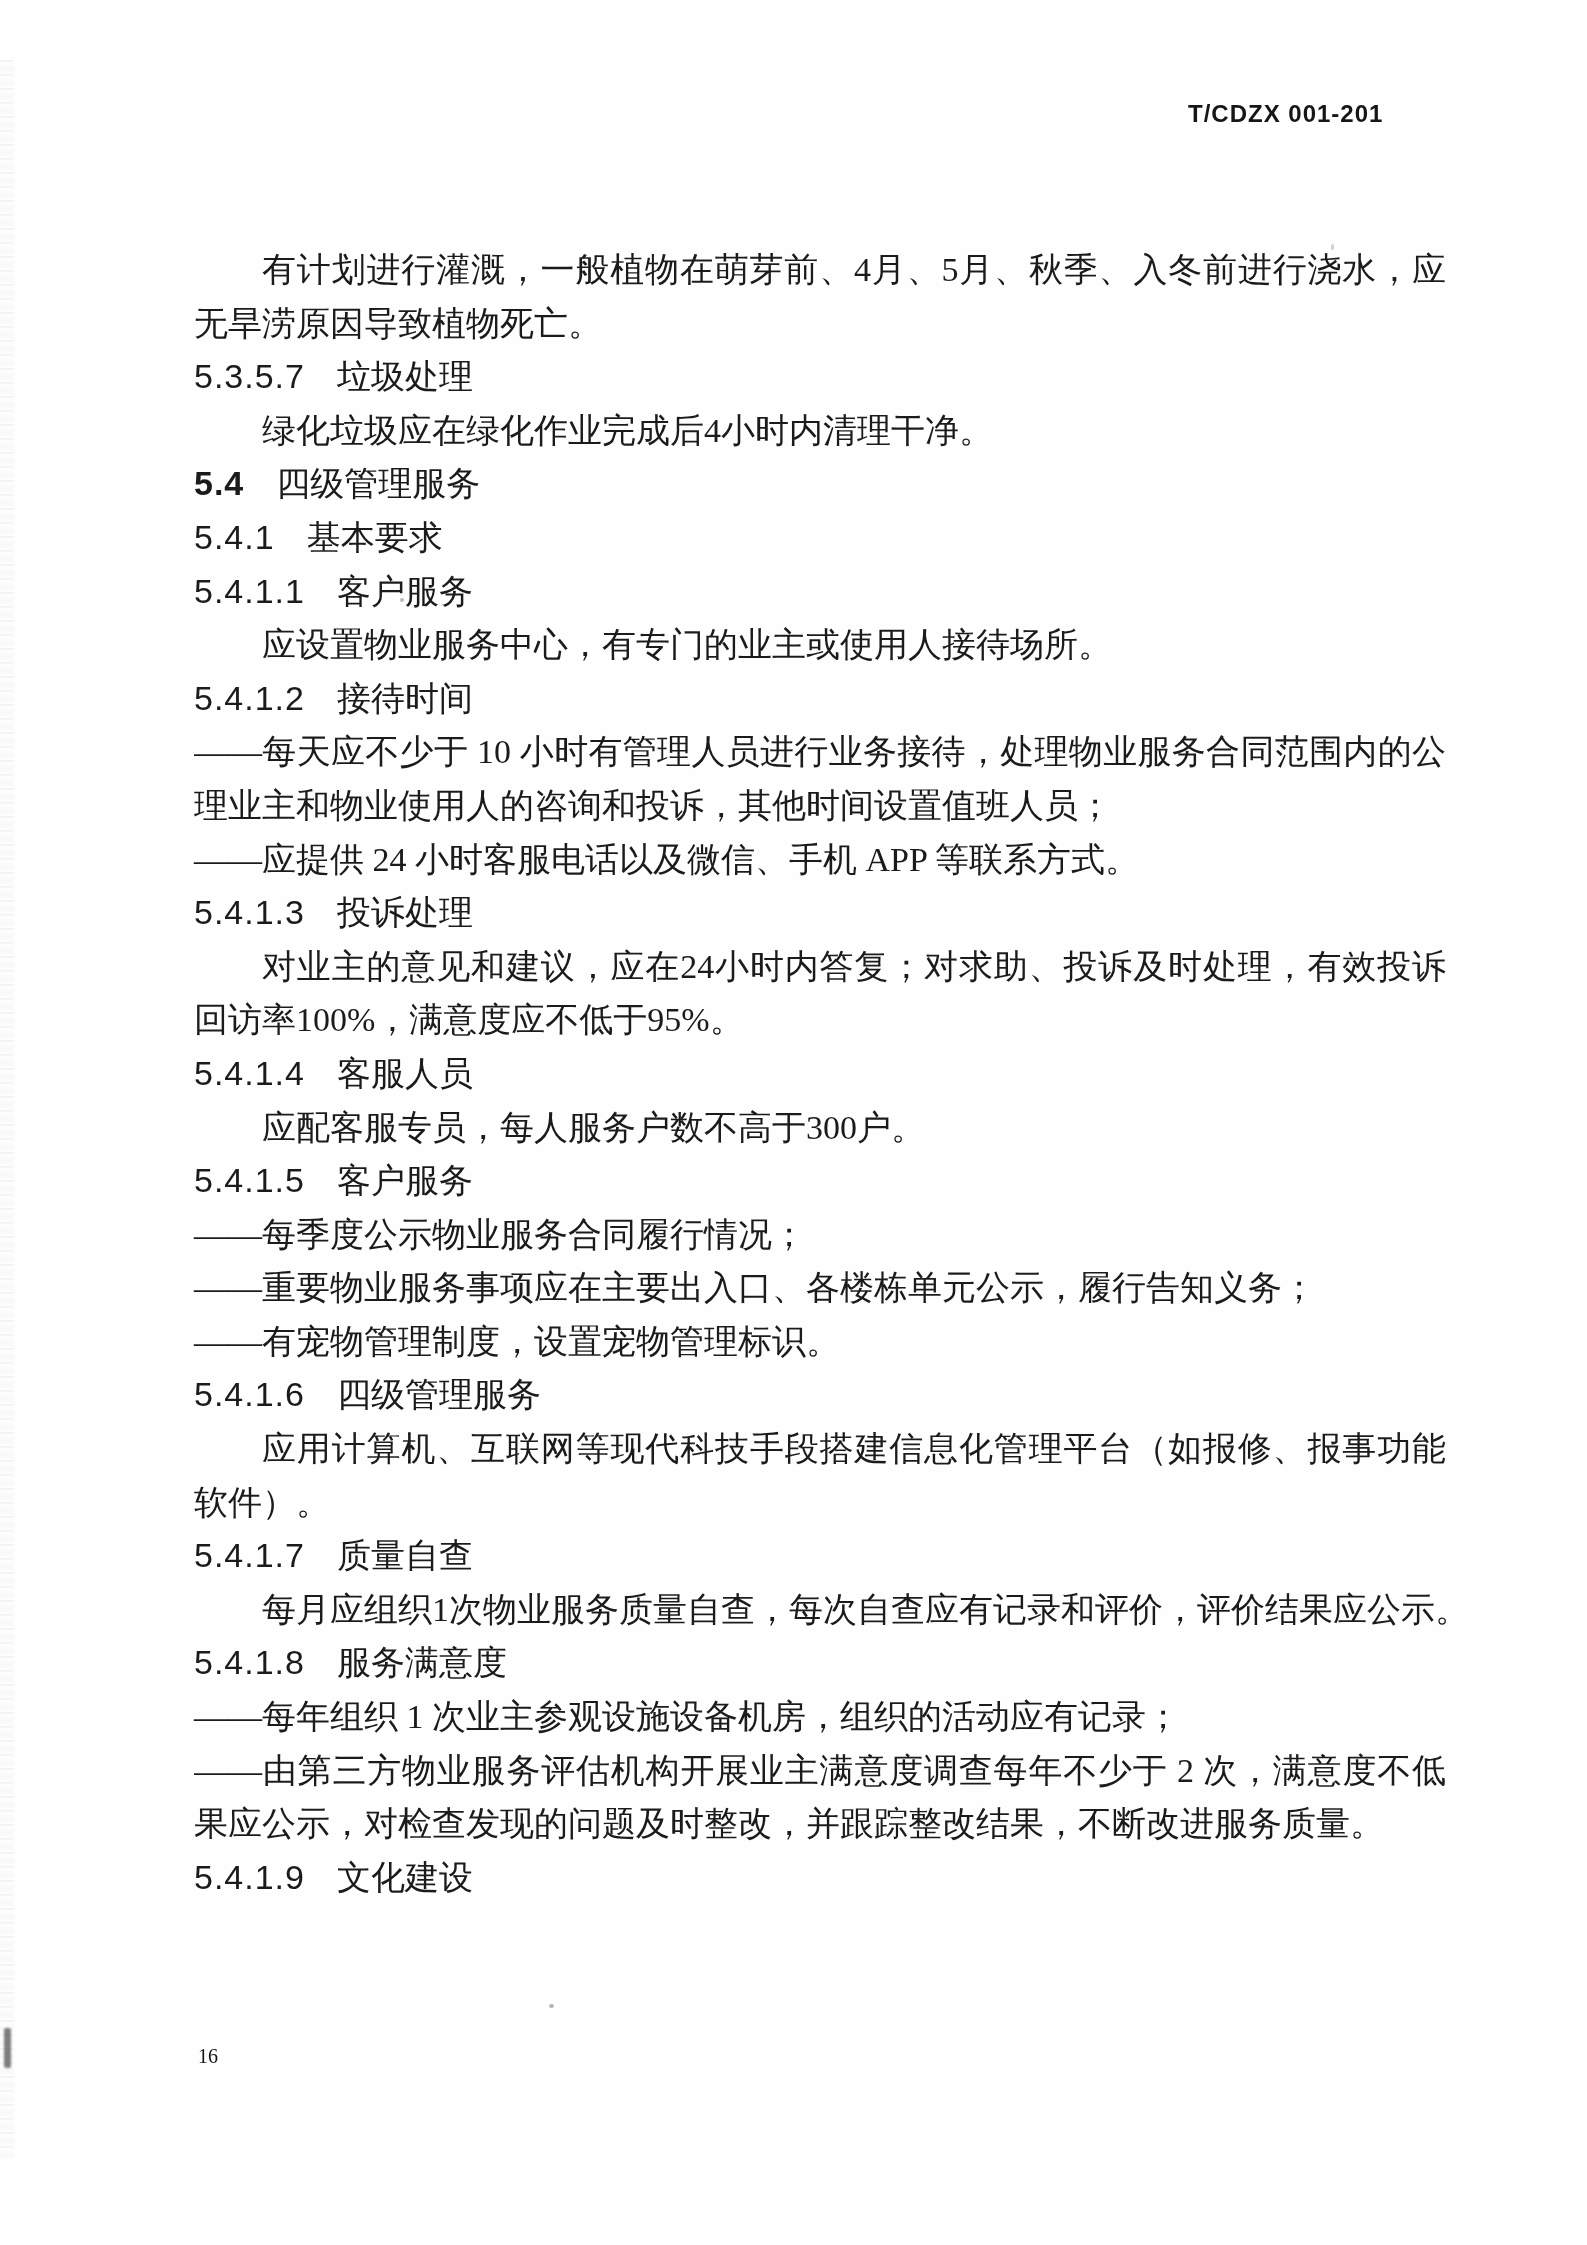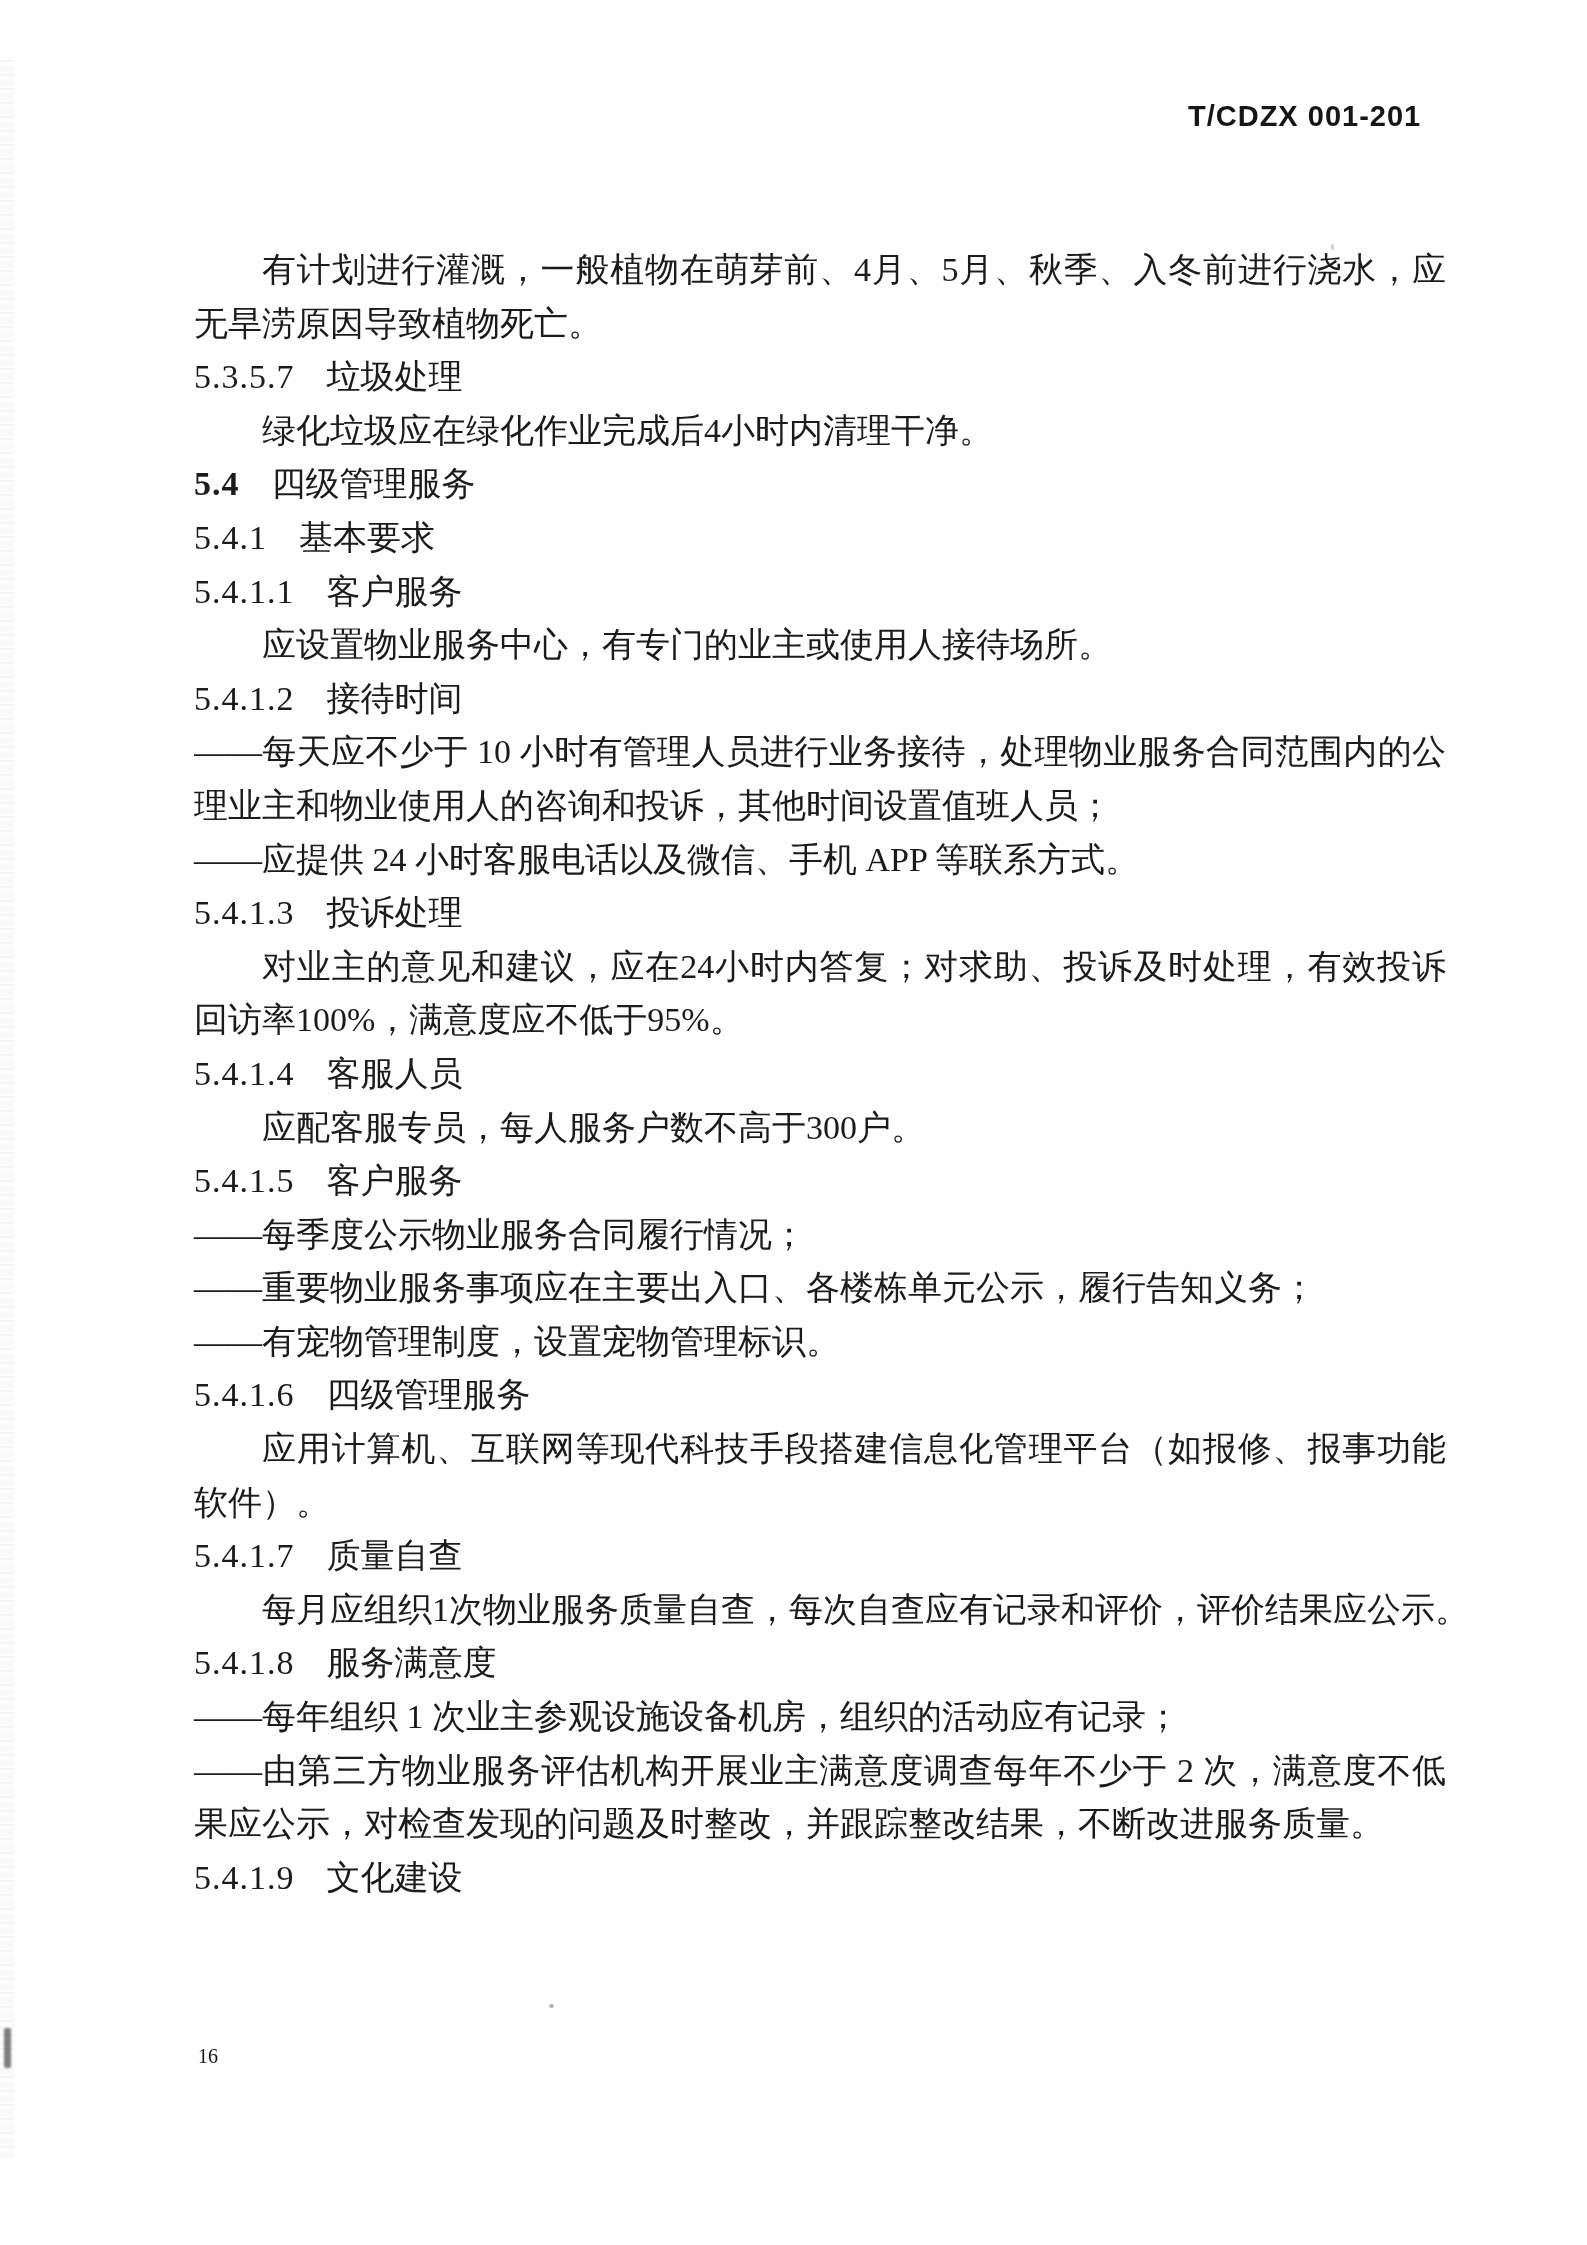--- a/index.html
+++ b/index.html
@@ -33,21 +33,21 @@
       rgba(120,120,120,0.0) 3px,
       rgba(150,150,150,0.06) 9px,
       rgba(120,120,120,0.0) 14px
     );
   }
   .header-code {
     position: absolute;
     left: 1188px;
     top: 100px;
     font-family: "Liberation Sans", "DejaVu Sans", sans-serif;
-    font-size: 29px;
+    font-size: 24px;
     font-weight: bold;
     letter-spacing: 1px;
     color: #161616;
     white-space: nowrap;
   }
   .content {
     position: absolute;
     left: 194px;
     top: 243px;
     width: 1252px;
@@ -62,21 +62,21 @@
   .line.indent {
     padding-left: 68px;
   }
   .line.justify {
     white-space: normal;
     text-align: justify;
     text-align-last: justify;
     overflow: hidden;
   }
   .heading .num {
-    font-family: Liberation Serif, serif;
+    font-family: Liberation Sans, sans-serif;
     letter-spacing: 1px;
     margin-right: 32px;
   }
   .heading.bold-num .num {
     font-weight: bold;
   }
   .page-number {
     position: absolute;
     left: 198px;
     top: 2045px;

